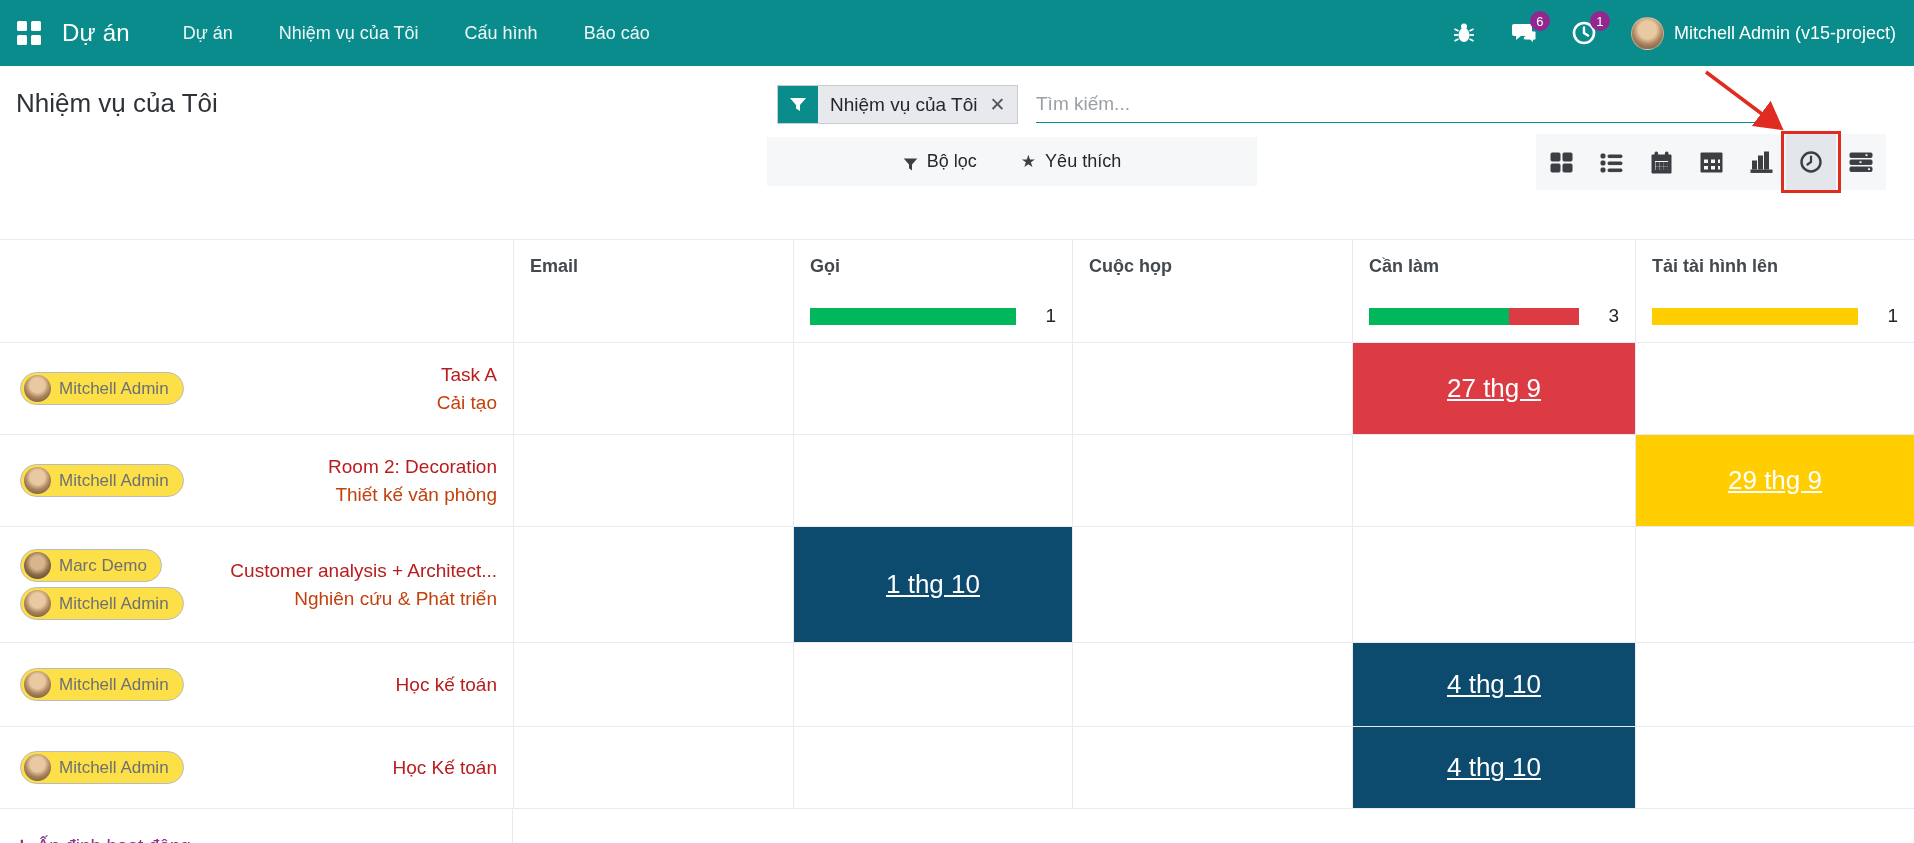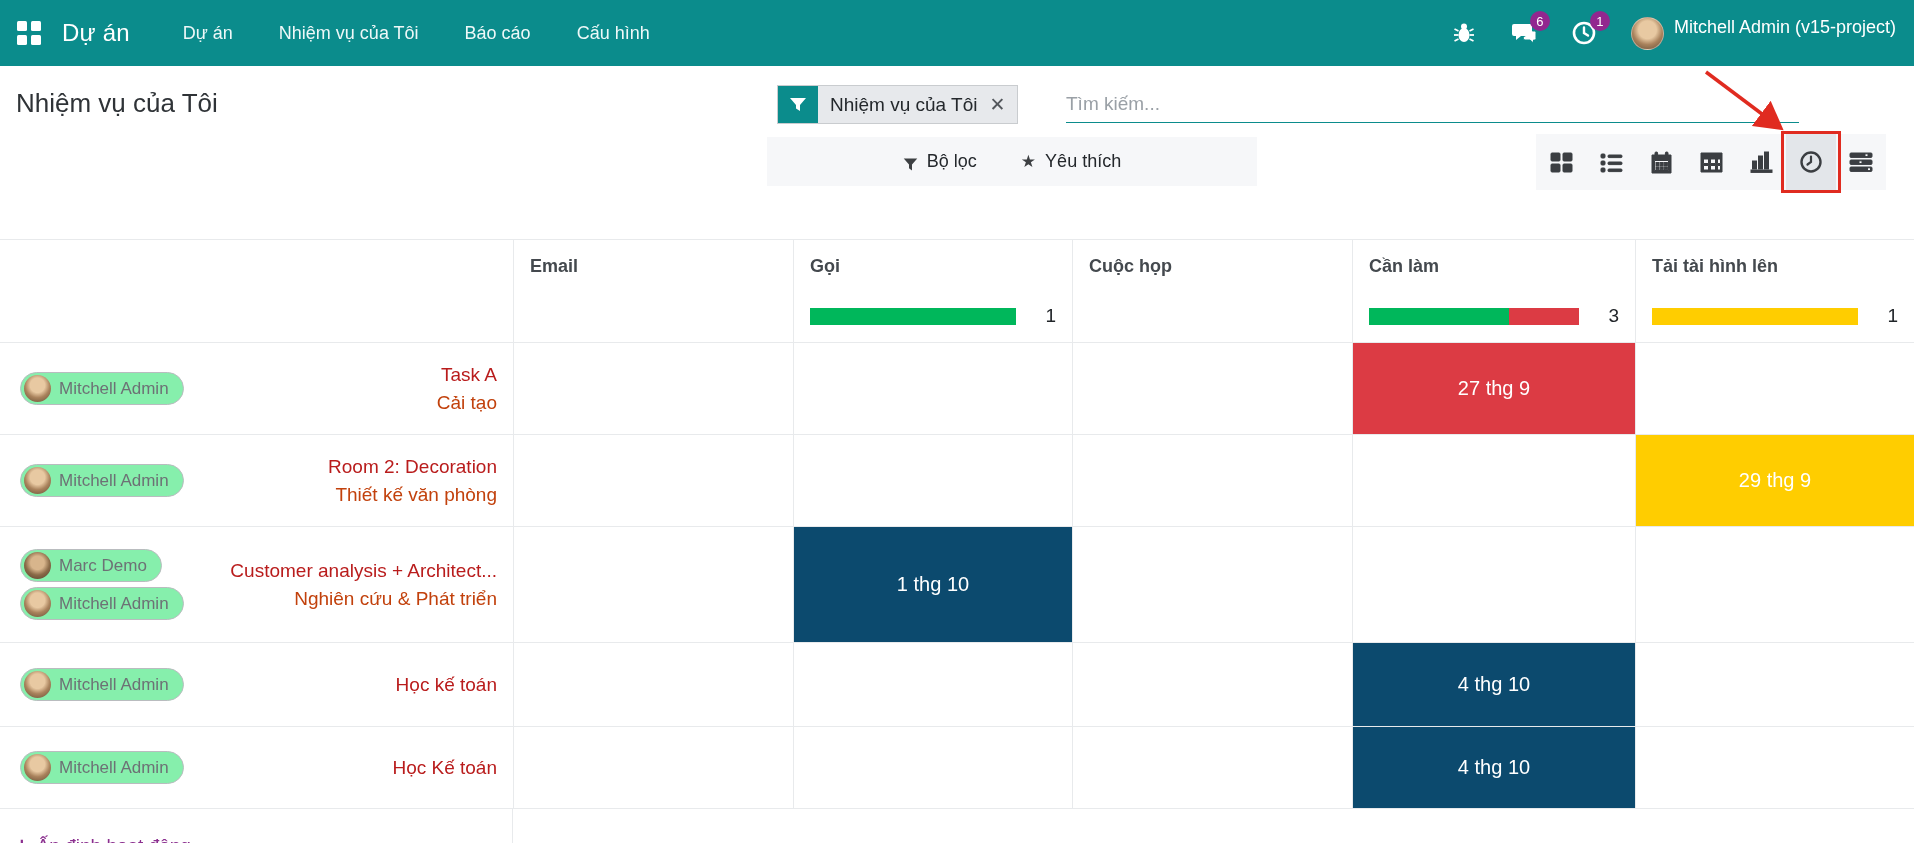--- a/index.html
+++ b/index.html
@@ -10,34 +10,34 @@
   .navbar { position:relative; height:66px; background:#0b8c8c; display:flex; align-items:center; color:#fff; }
   .apps-btn { width:58px; height:66px; display:flex; align-items:center; justify-content:center; cursor:pointer; }
   .apps-grid { display:grid; grid-template-columns:10px 10px; grid-template-rows:10px 10px; gap:4px; }
   .apps-grid span { background:#fff; border-radius:1.5px; }
   .app-name { font-size:24px; font-weight:500; margin:0 30px 0 4px; letter-spacing:.2px; }
   .menu-item { font-size:18px; padding:0 23px; height:66px; display:flex; align-items:center; cursor:pointer; color:#eef8f8; }
   .nav-right { margin-left:auto; display:flex; align-items:center; gap:34px; padding-right:18px; }
   .sys-icon { position:relative; width:26px; height:26px; display:flex; align-items:center; justify-content:center; cursor:pointer; }
   .badge { position:absolute; top:-9px; right:-13px; background:#92278f; color:#fff; font-size:13px;
     min-width:20px; height:20px; border-radius:10px; display:flex; align-items:center; justify-content:center; padding:0 5px; }
-  .user { display:flex; gap:10px; cursor:pointer; }
+  .user { display:flex; align-items:center; gap:10px; cursor:pointer; }
   .avatar { width:33px; height:33px; border-radius:50%;
     background:radial-gradient(circle at 50% 38%, #e8c9a2 0 36%, #a9825c 60%, #5f4a33 100%); border:1px solid rgba(255,255,255,.4); }
   .user-name { font-size:18px; }
 
   
   .control-panel { position:relative; height:134px; background:#fff; }
   .page-title { position:absolute; left:16px; top:22px; font-size:26px; color:#2f3337; }
   .facet { position:absolute; left:777px; top:19px; height:39px; display:flex; align-items:stretch;
     border:1px solid #c9cccf; background:#e7e9ec; cursor:default; }
   .facet-icon { width:40px; background:#0b8c8c; display:flex; align-items:center; justify-content:center; }
   .facet-label { display:flex; align-items:center; padding:0 10px 0 12px; font-size:19px; color:#24282c; }
   .facet-x { display:flex; align-items:center; padding:0 12px 0 2px; font-size:19px; font-weight:700; color:#53575c; cursor:pointer; }
-  .search-input { position:absolute; left:1066px; top:20px; width:733px; height:37px; border:none; outline:none;
+  .search-input { position:absolute; left:1036px; top:20px; width:733px; height:37px; border:none; outline:none;
     border-bottom:1px solid #0b8c8c; font-size:19px; color:#3c4043; background:transparent;
     font-family:"Liberation Sans","DejaVu Sans",sans-serif; }
   .search-input::placeholder { color:#9aa0a6; }
   .search-glass { position:absolute; left:1856px; top:90px; cursor:pointer; }
   .filters-group { position:absolute; left:767px; top:71px; width:490px; height:49px; background:#f6f7f9;
     display:flex; align-items:center; justify-content:center; gap:44px; }
   .fbtn { display:flex; align-items:flex-end; gap:9px; font-size:18px; color:#24282c; cursor:pointer; }
   .star-glyph { font-size:17px; color:#3d4043; }
   .view-switcher { position:absolute; left:1536px; top:68px; width:350px; height:56px; background:#f6f7f9; display:flex; }
   .vbtn { width:50px; height:56px; display:flex; align-items:center; justify-content:center; cursor:pointer; }
@@ -53,30 +53,30 @@
   .cell.vline { border-left:1px solid #e8eaec; }
   .hcell { display:flex; flex-direction:column; justify-content:space-between; padding:16px 16px 15px 16px; }
   .hlabel { font-size:18px; font-weight:600; color:#44494e; }
   .hprogress { display:flex; align-items:center; }
   .pbar { flex:1; height:17px; display:flex; overflow:hidden; cursor:pointer; }
   .seg.planned { background:#00b75b; } .seg.overdue { background:#dc3b44; } .seg.today { background:#ffcd00; }
   .pcount { font-size:19px; color:#212529; margin-left:18px; min-width:22px; text-align:right; }
   .lcell { display:flex; align-items:center; padding:0 16px 0 20px; }
   .chips { display:flex; flex-direction:column; gap:5px; align-items:flex-start; }
   .chip { display:flex; align-items:center; gap:8px; height:33px; padding:0 14px 0 3px;
-    border:1px solid #b9bcbf; border-radius:17px; background:#86efac; cursor:pointer; }
+    border:1px solid #b9bcbf; border-radius:17px; background:#fde047; cursor:pointer; }
   .chip-av { width:27px; height:27px; border-radius:50%; }
   .av-mitchell { background:radial-gradient(circle at 50% 38%, #e8c9a2 0 34%, #a9825c 58%, #5f4a33 100%); }
   .av-marc { background:radial-gradient(circle at 50% 40%, #d8b58c 0 32%, #8a6a48 58%, #4e3c2a 100%); }
   .chip-label { font-size:17px; color:#6d7175; white-space:nowrap; }
   .rmeta { margin-left:auto; text-align:right; line-height:1.45; }
   .rtitle { font-size:19px; color:#b91c1c; }
   .rsub { font-size:19px; color:#c2410c; }
   .acell { display:flex; align-items:center; justify-content:center; }
-  .acell .adate { font-size:20px; color:#fff; }
+  .acell .adate { font-size:26px; color:#fff;text-decoration:underline; }
   .acell.planned { background:#0c4a6e; } .acell.overdue { background:#dc3b44; } .acell.today { background:#ffcd00; }
   .fcell { border-top:1px solid #e8eaec; }
   .fcell.first { border-right:1px solid #e8eaec; display:flex; align-items:center; padding-left:16px; }
   .schedule-link { display:flex; align-items:center; gap:9px; font-size:19px; color:#8b2f8f; cursor:pointer; }
   .plus-glyph { font-weight:700; font-size:20px; }
   svg.dkicon { fill:#3b3e42; stroke:#3b3e42; }
 </style>
 </head>
 <body>
 
@@ -85,22 +85,22 @@
     <span class="apps-grid">
         <span></span>
         <span></span>
         <span></span>
         <span></span>
       </span>
   </div>
   <div class="app-name">Dự án</div>
   <div class="menu-item">Dự án</div>
   <div class="menu-item">Nhiệm vụ của Tôi</div>
+  <div class="menu-item">Cấu hình</div>
   <div class="menu-item">Báo cáo</div>
-  <div class="menu-item">Cấu hình</div>
 
   <div class="nav-right">
     <div class="sys-icon">
       <svg width="24" height="24" viewBox="0 0 24 24" fill="#fff">
         <ellipse cx="12" cy="14" rx="5.5" ry="7"></ellipse>
           <circle cx="12" cy="5.5" r="3"></circle>
         <g stroke="#fff" stroke-width="1.8" fill="none">
           <path d="M6.5 10 L2.5 8"></path>
             <path d="M6.5 14 L2 14"></path>
             <path d="M6.5 18 L2.5 20"></path>

